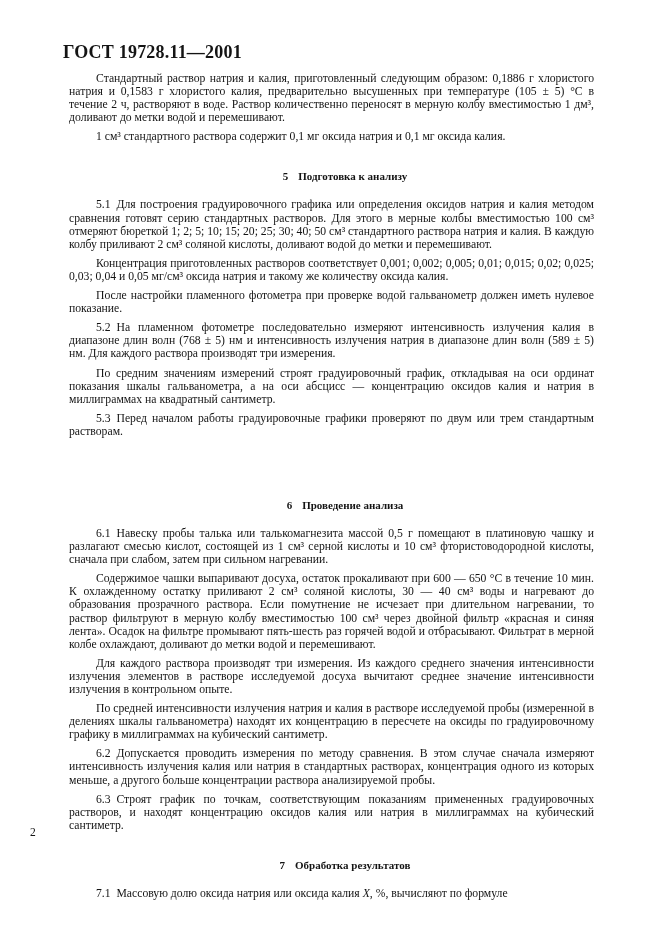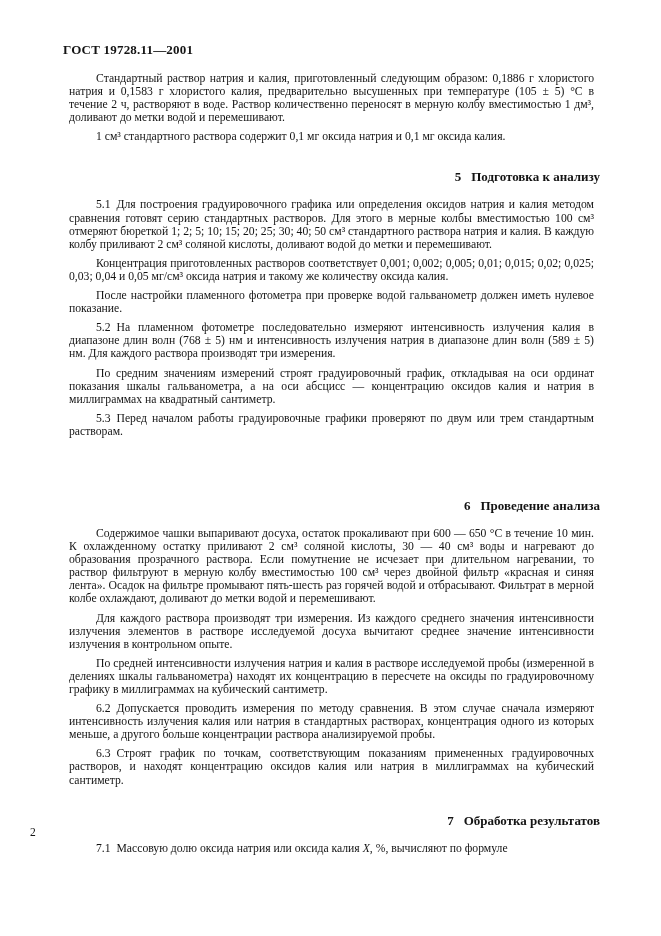--- a/index.html
+++ b/index.html
@@ -11,45 +11,45 @@
     background: #ffffff;
     color: #141414;
     font-family: "Liberation Serif", "DejaVu Serif", serif;
     overflow: hidden;
   }
   .running-header {
     position: absolute;
     left: 63px;
     top: 42px;
     font-weight: bold;
-    font-size: 13px;
+    font-size: 18px;
     letter-spacing: 0.2px;
     white-space: nowrap;
   }
   .body-text {
     position: absolute;
     left: 63px;
     top: 66px;
     width: 537px;
     font-size: 11.7px;
     line-height: 13.1px;
     text-align: justify;
     hyphens: auto;
     -webkit-hyphens: auto;
   }
   .para {
     margin: 6px;
     text-indent: 27px;
   }
   .heading {
-    font-size: 13px;
+    font-size: 11px;
     line-height: 15px;
     font-weight: bold;
     margin: 26px 0 14px 27px;
-    text-align: right;
+    text-align: center;
     text-indent: 0;
   }
   .heading.gap-large { margin-top: 60px; }
   .h-title { margin-left: 10px; }
   .var-italic { font-style: italic; }
   .page-number {
     position: absolute;
     left: 30px;
     top: 826px;
     font-size: 11.5px;
@@ -71,20 +71,21 @@
 
     <p class="para">5.1 Для построения градуировочного графика или определения оксидов натрия и калия методом сравнения готовят серию стандартных растворов. Для этого в мерные колбы вместимостью 100 см³ отмеряют бюреткой 1; 2; 5; 10; 15; 20; 25; 30; 40; 50 см³ стандартного раствора натрия и калия. В каждую колбу приливают 2 см³ соляной кислоты, доливают водой до метки и перемешивают.</p>
     <p class="para">Концентрация приготовленных растворов соответствует 0,001; 0,002; 0,005; 0,01; 0,015; 0,02; 0,025; 0,03; 0,04 и 0,05 мг/см³ оксида натрия и такому же количеству оксида калия.</p>
     <p class="para">После настройки пламенного фотометра при проверке водой гальванометр должен иметь нулевое показание.</p>
     <p class="para">5.2 На пламенном фотометре последовательно измеряют интенсивность излучения калия в диапазоне длин волн (768 ± 5) нм и интенсивность излучения натрия в диапазоне длин волн (589 ± 5) нм. Для каждого раствора производят три измерения.</p>
     <p class="para">По средним значениям измерений строят градуировочный график, откладывая на оси ординат показания шкалы гальванометра, а на оси абсцисс — концентрацию оксидов калия и натрия в миллиграммах на квадратный сантиметр.</p>
     <p class="para">5.3 Перед началом работы градуировочные графики проверяют по двум или трем стандартным растворам.</p>
 
     <h2 class="heading gap-large"><span>6</span><span class="h-title">Проведение анализа</span></h2>
 
+    <p class="para">6.1 Навеску пробы талька или талькомагнезита массой 0,5 г помещают в платиновую чашку и разлагают смесью кислот, состоящей из 1 см³ серной кислоты и 10 см³ фтористоводородной кислоты, сначала при слабом, затем при сильном нагревании.</p>
     <p class="para">Содержимое чашки выпаривают досуха, остаток прокаливают при 600 — 650 °С в течение 10 мин. К охлажденному остатку приливают 2 см³ соляной кислоты, 30 — 40 см³ воды и нагревают до образования прозрачного раствора. Если помутнение не исчезает при длительном нагревании, то раствор фильтруют в мерную колбу вместимостью 100 см³ через двойной фильтр «красная и синяя лента». Осадок на фильтре промывают пять-шесть раз горячей водой и отбрасывают. Фильтрат в мерной колбе охлаждают, доливают до метки водой и перемешивают.</p>
     <p class="para">Для каждого раствора производят три измерения. Из каждого среднего значения интенсивности излучения элементов в растворе исследуемой досуха вычитают среднее значение интенсивности излучения в контрольном опыте.</p>
     <p class="para">По средней интенсивности излучения натрия и калия в растворе исследуемой пробы (измеренной в делениях шкалы гальванометра) находят их концентрацию в пересчете на оксиды по градуировочному графику в миллиграммах на кубический сантиметр.</p>
     <p class="para">6.2 Допускается проводить измерения по методу сравнения. В этом случае сначала измеряют интенсивность излучения калия или натрия в стандартных растворах, концентрация одного из которых меньше, а другого больше концентрации раствора анализируемой пробы.</p>
     <p class="para">6.3 Строят график по точкам, соответствующим показаниям примененных градуировочных растворов, и находят концентрацию оксидов калия или натрия в миллиграммах на кубический сантиметр.</p>
 
     <h2 class="heading"><span>7</span><span class="h-title">Обработка результатов</span></h2>
 
     <p class="para"><span>7.1 Массовую долю оксида натрия или оксида калия </span><span class="var-italic">X</span><span>, %, вычисляют по формуле</span></p>
 

